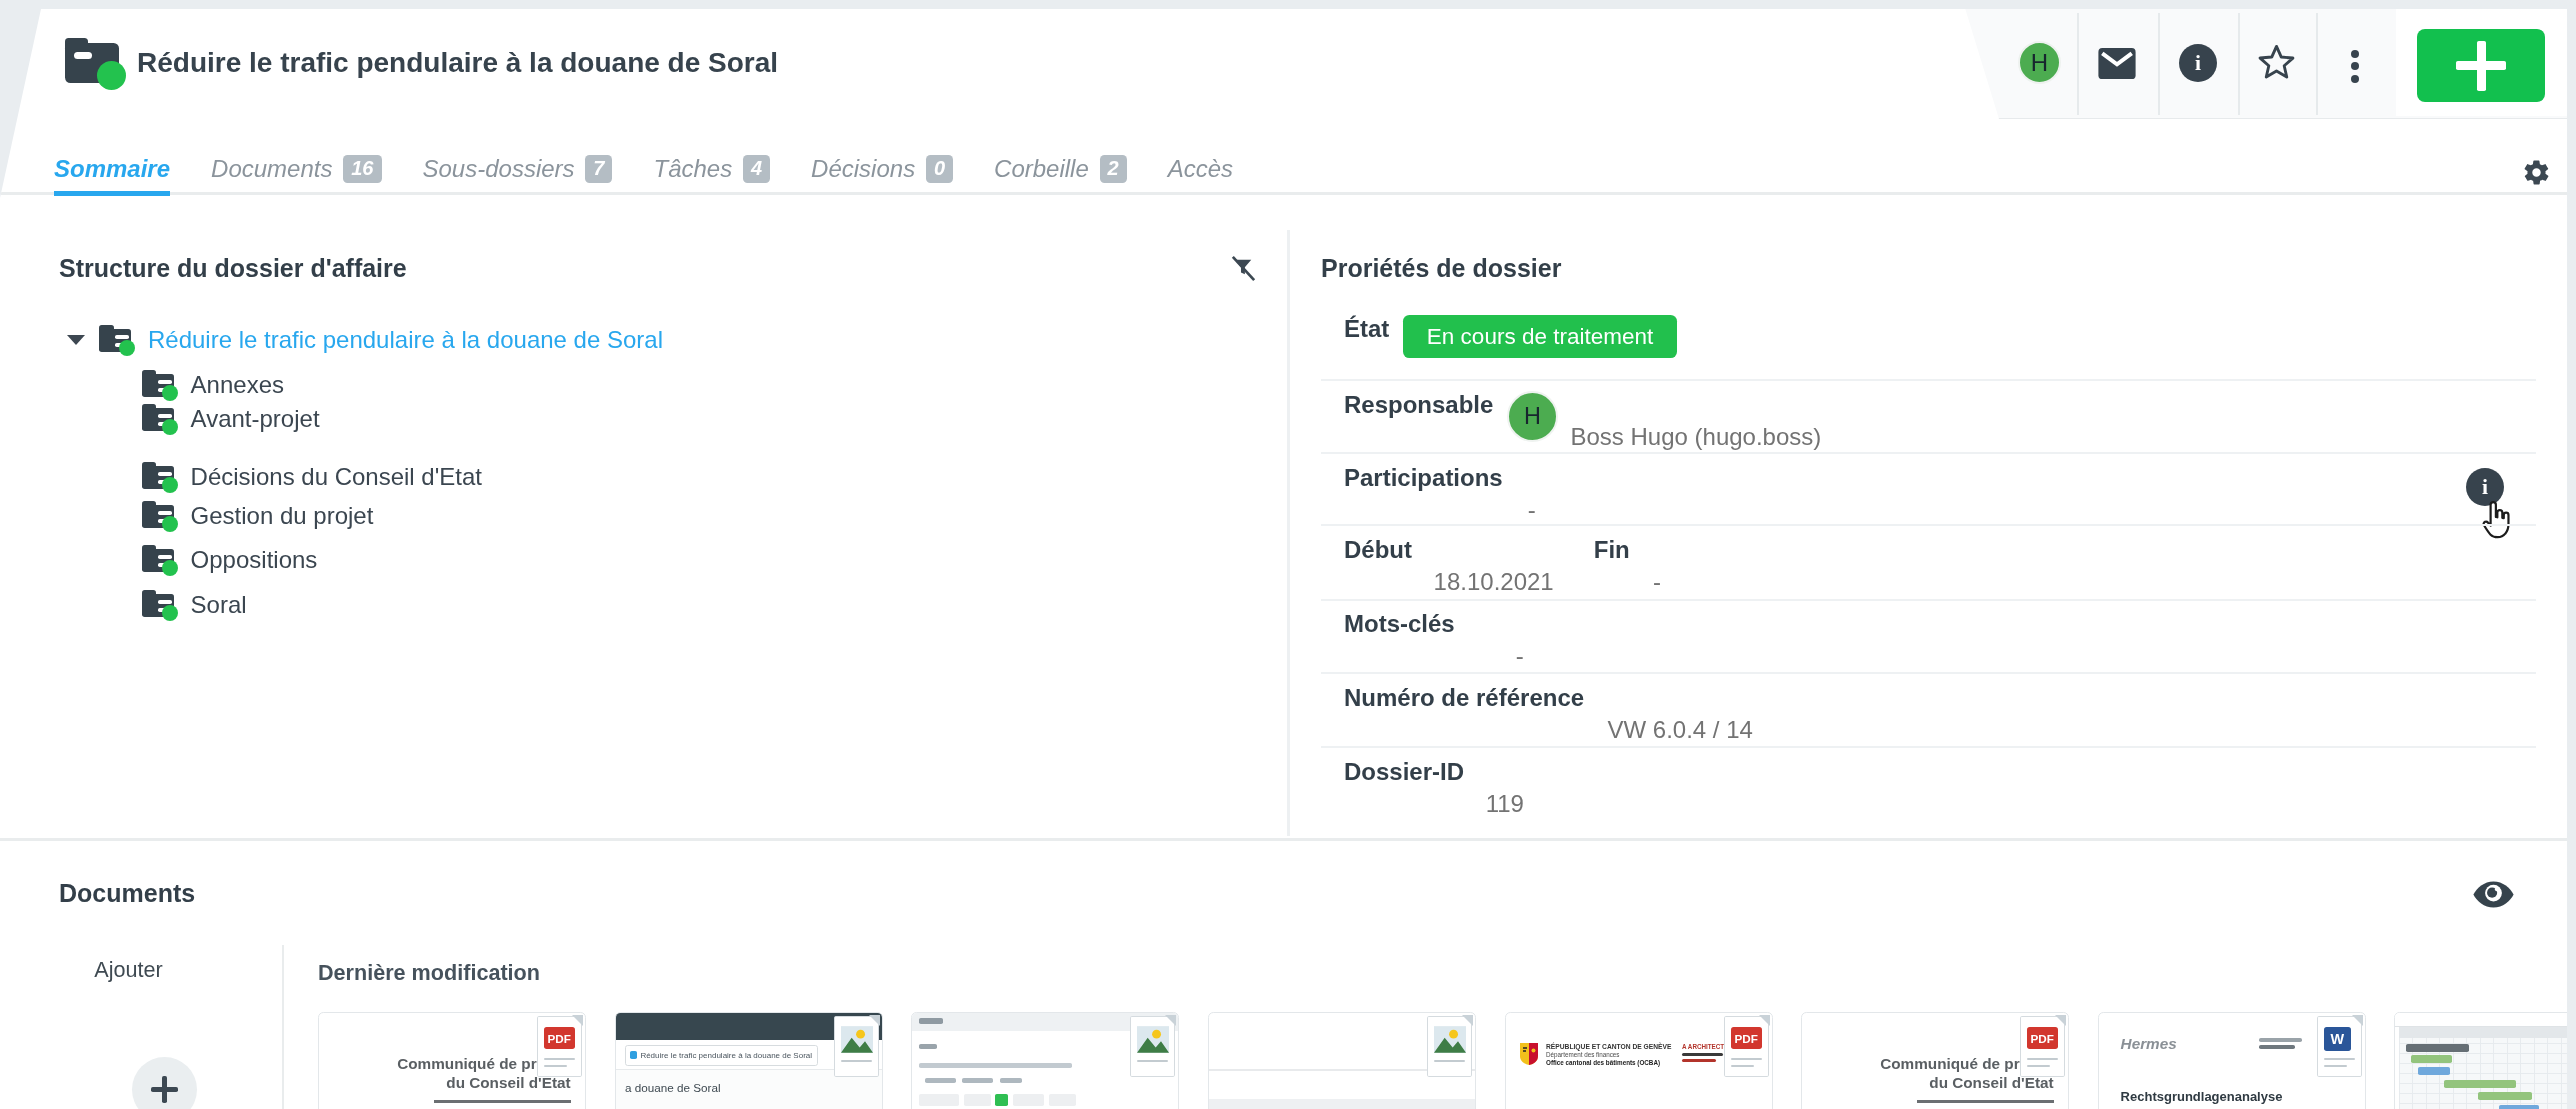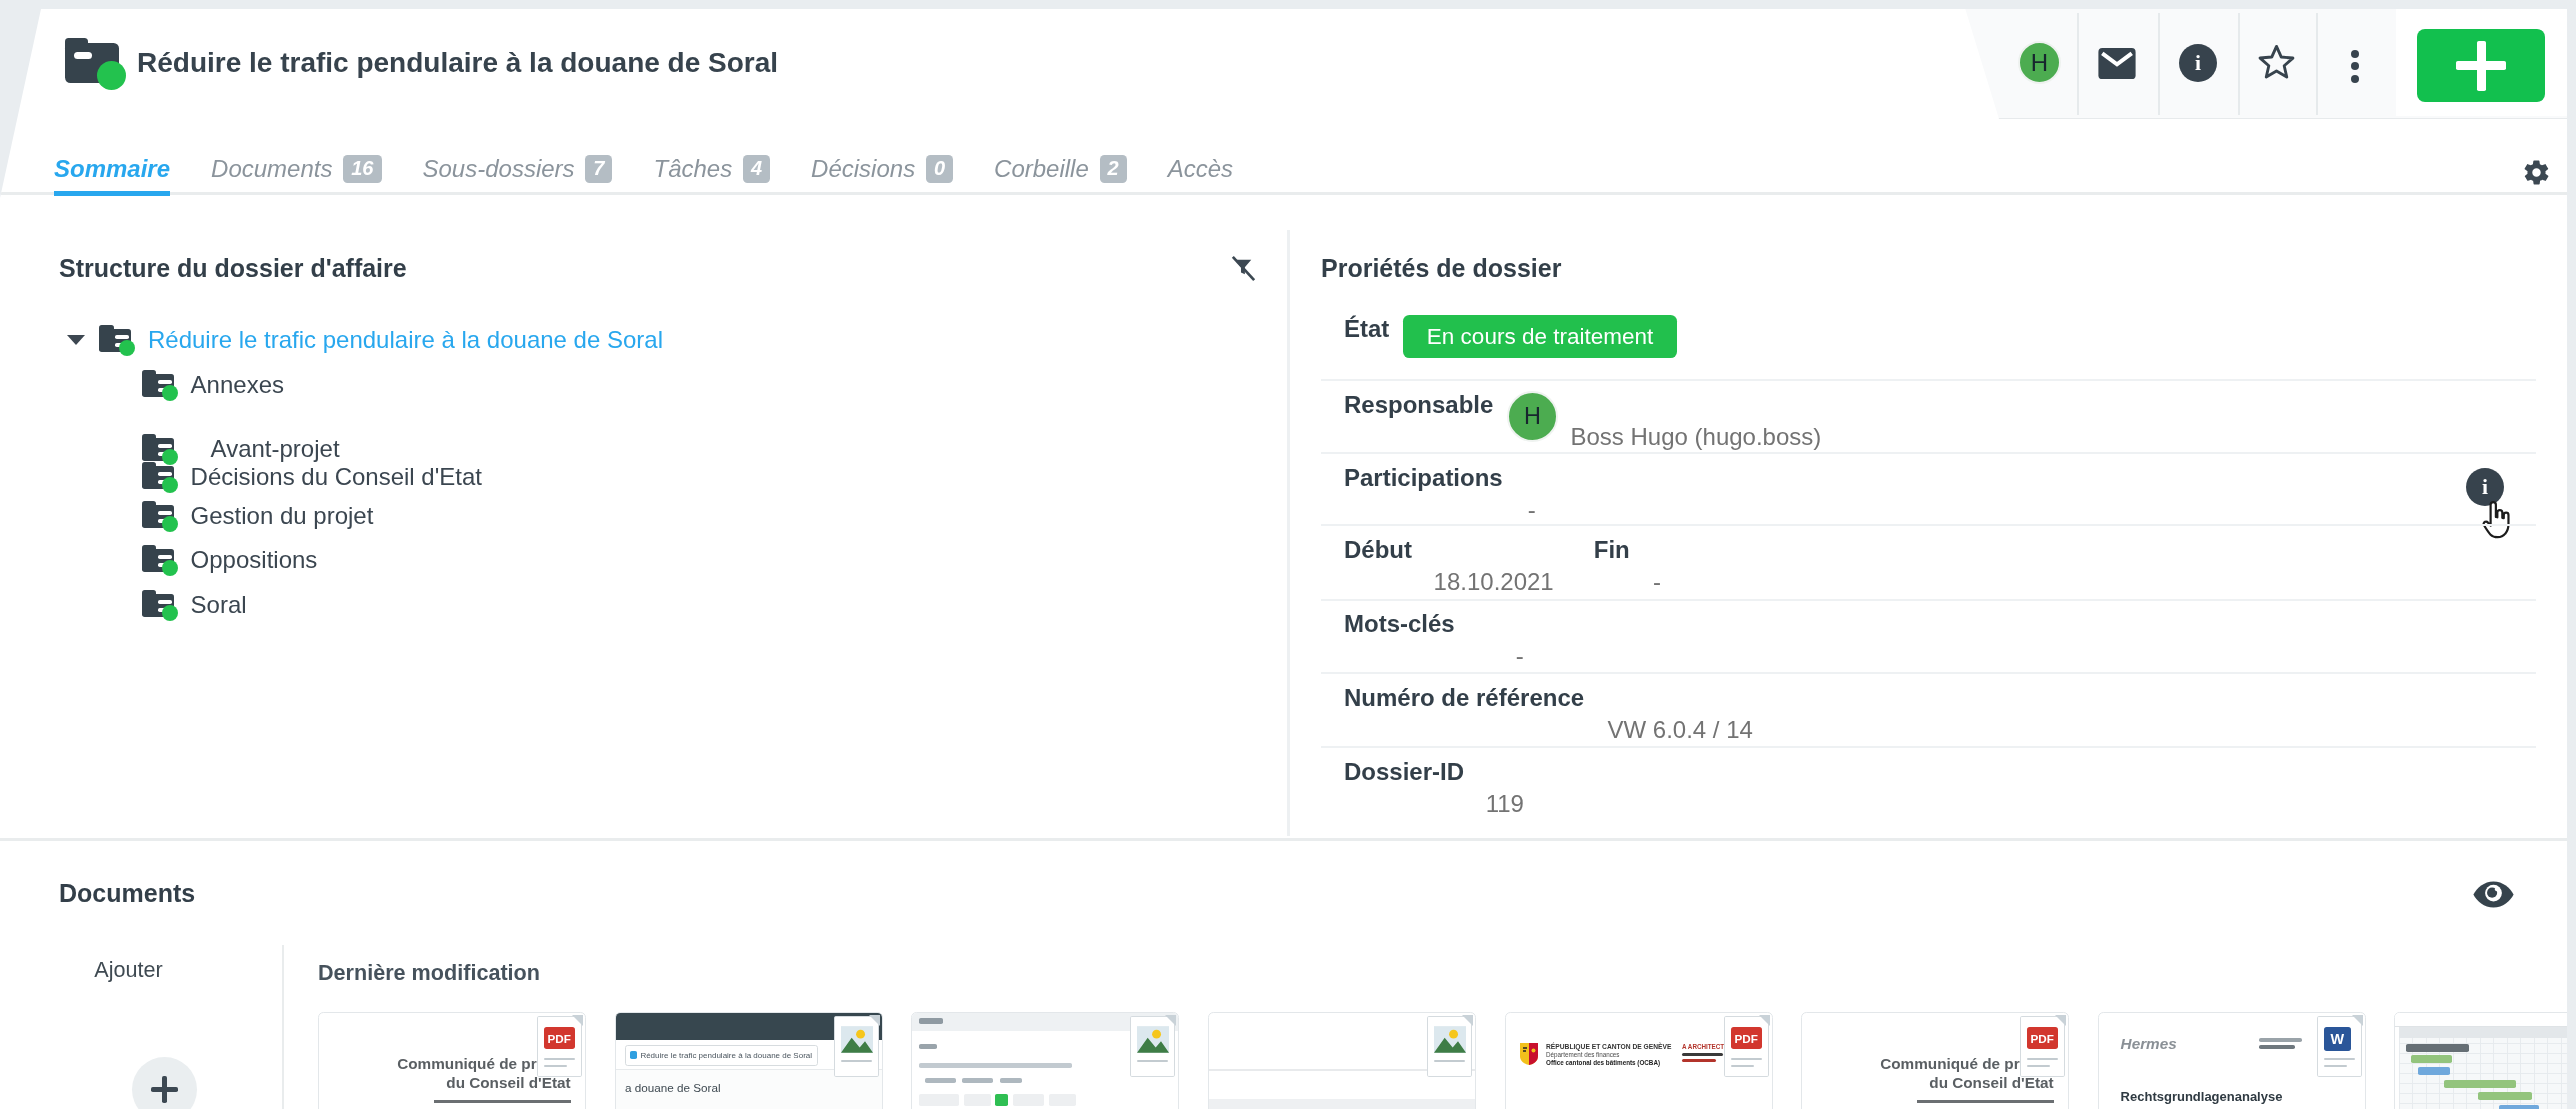--- a/index.html
+++ b/index.html
@@ -195,21 +195,21 @@
   <div class="trow" style="left:142px;top:356px;">
     <span class="tfold">
         <span class="tab"></span>
         <span class="body"></span>
         <span class="s1"></span>
         <span class="s2"></span>
         <span class="dot"></span>
       </span>
     <span class="tlabel">Annexes</span>
   </div>
-  <div class="trow" style="left:142px;top:420px;gap:20px;">
+  <div class="trow" style="left:142px;top:390px;">
     <span class="tfold">
         <span class="tab"></span>
         <span class="body"></span>
         <span class="s1"></span>
         <span class="s2"></span>
         <span class="dot"></span>
       </span>
     <span class="tlabel">Avant-projet</span>
   </div>
   <div class="trow" style="left:142px;top:420px;margin-top:28px;">

